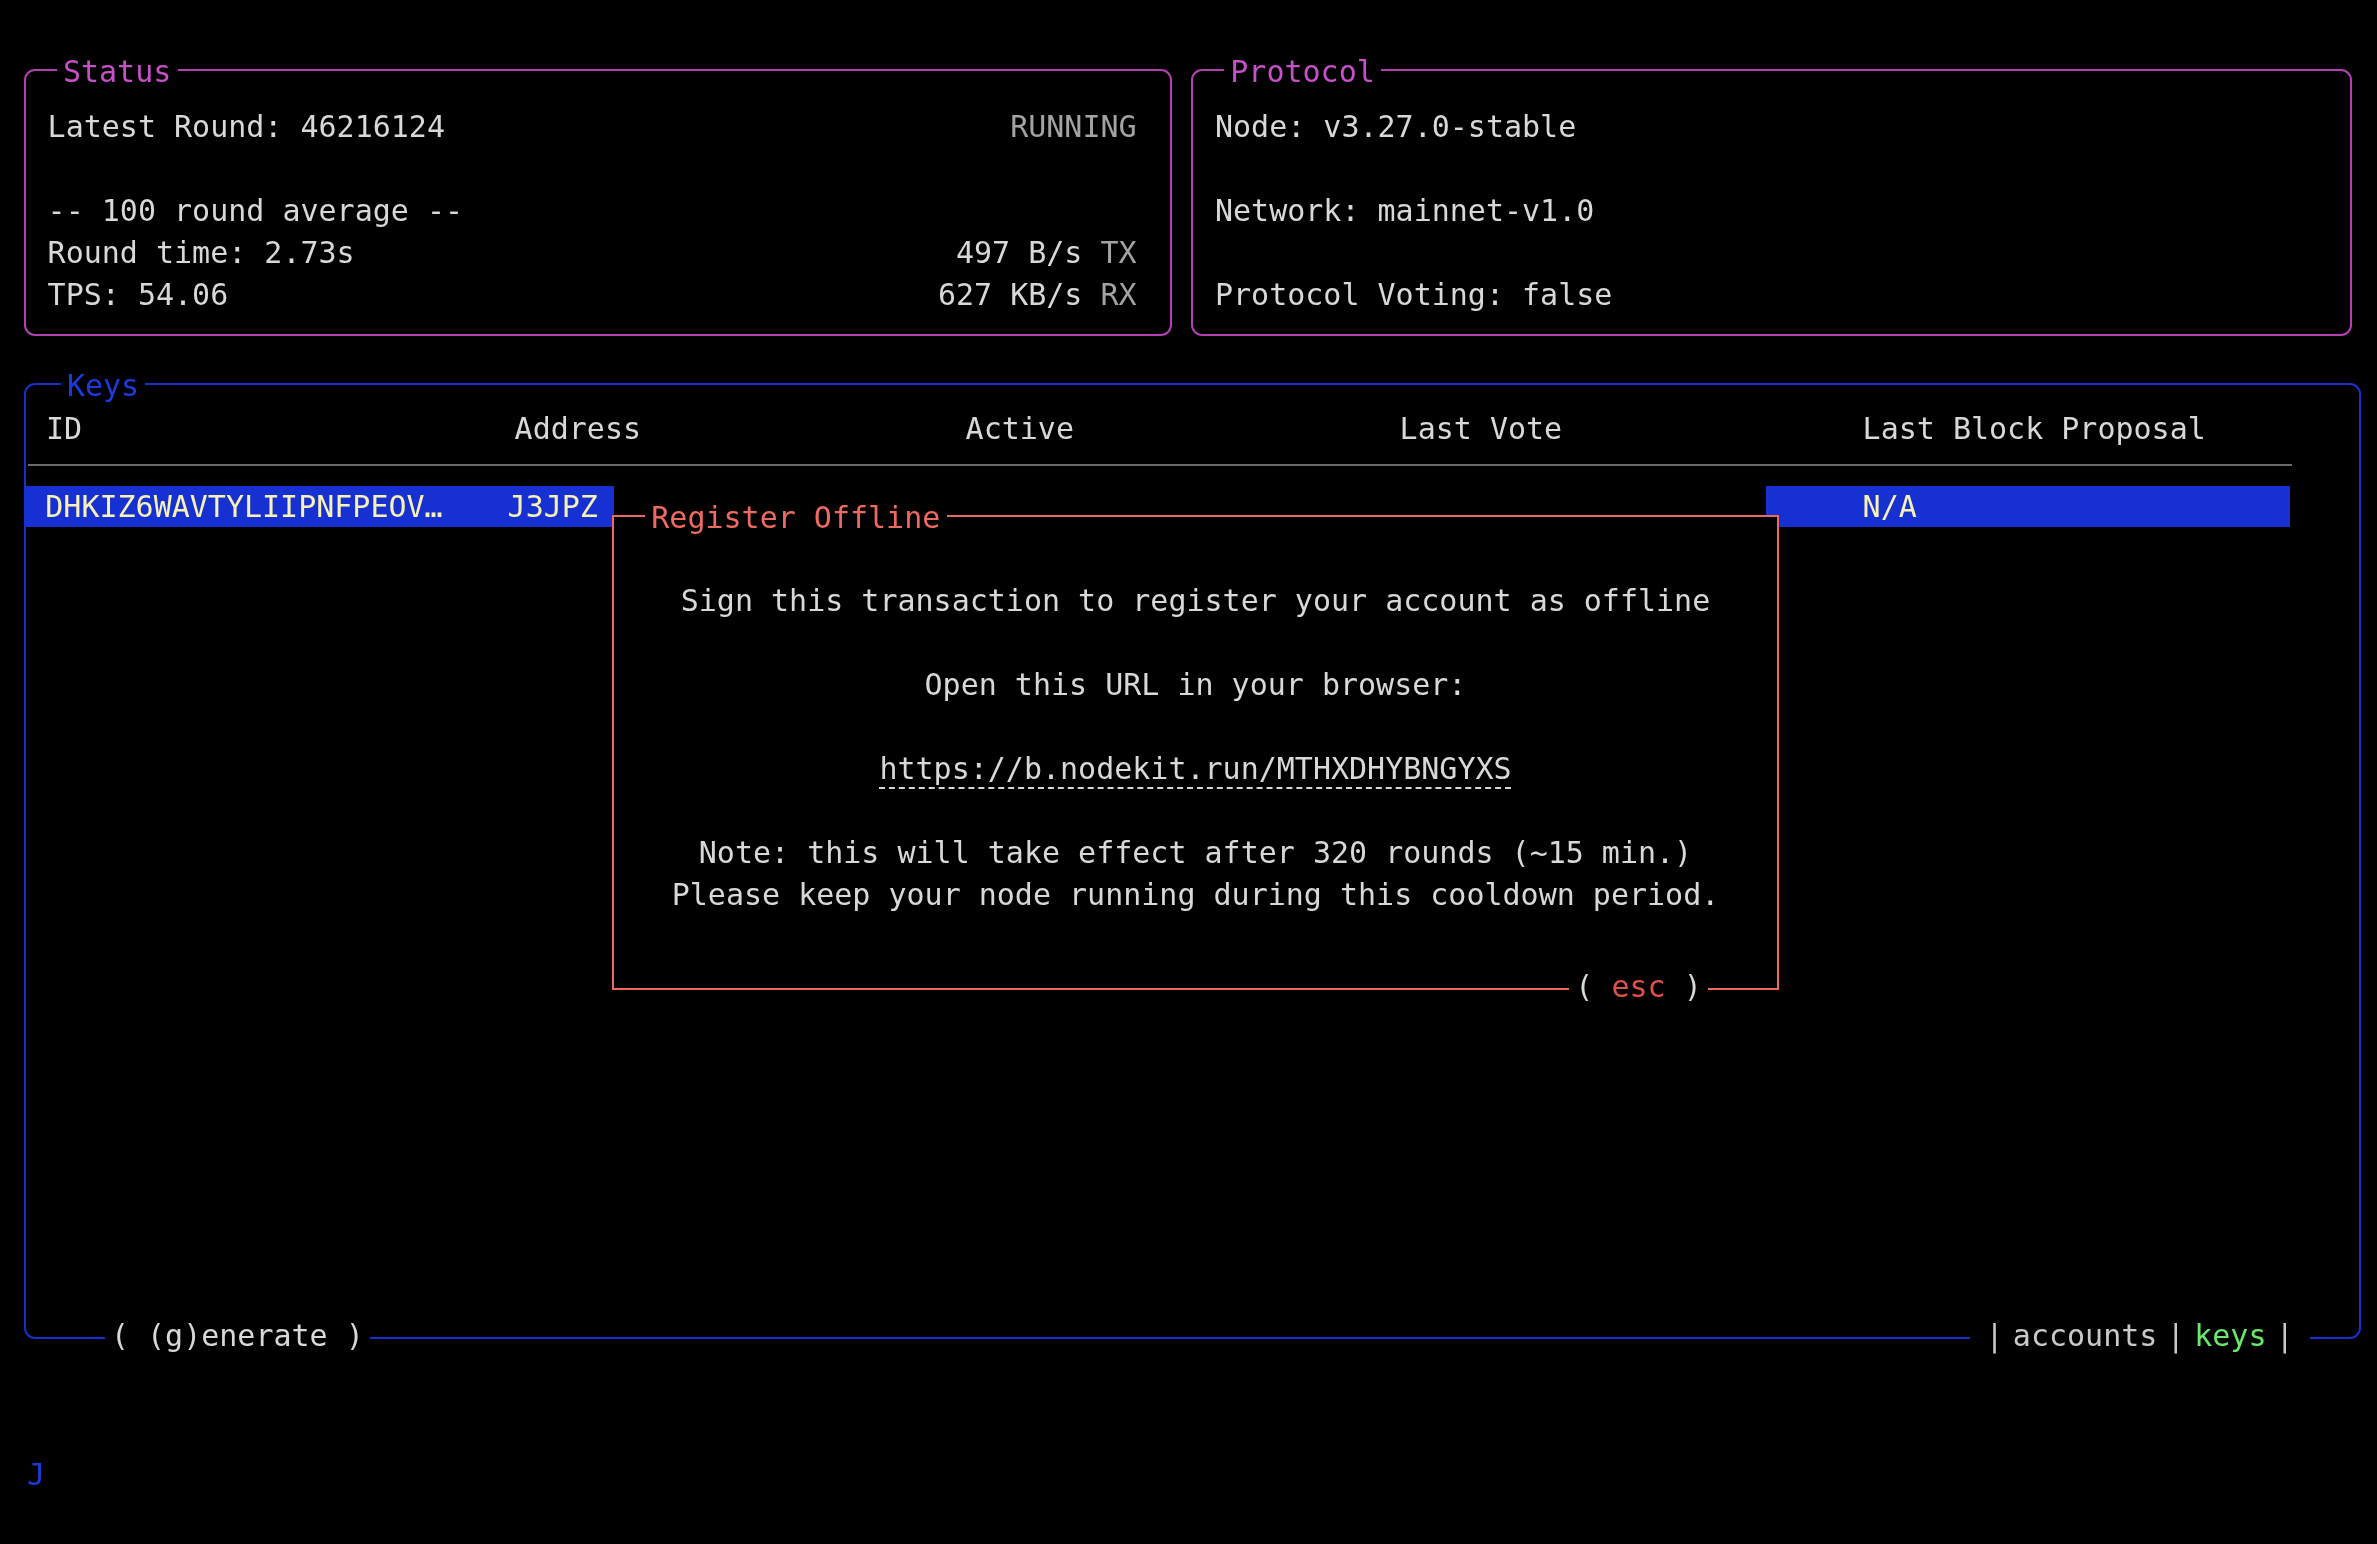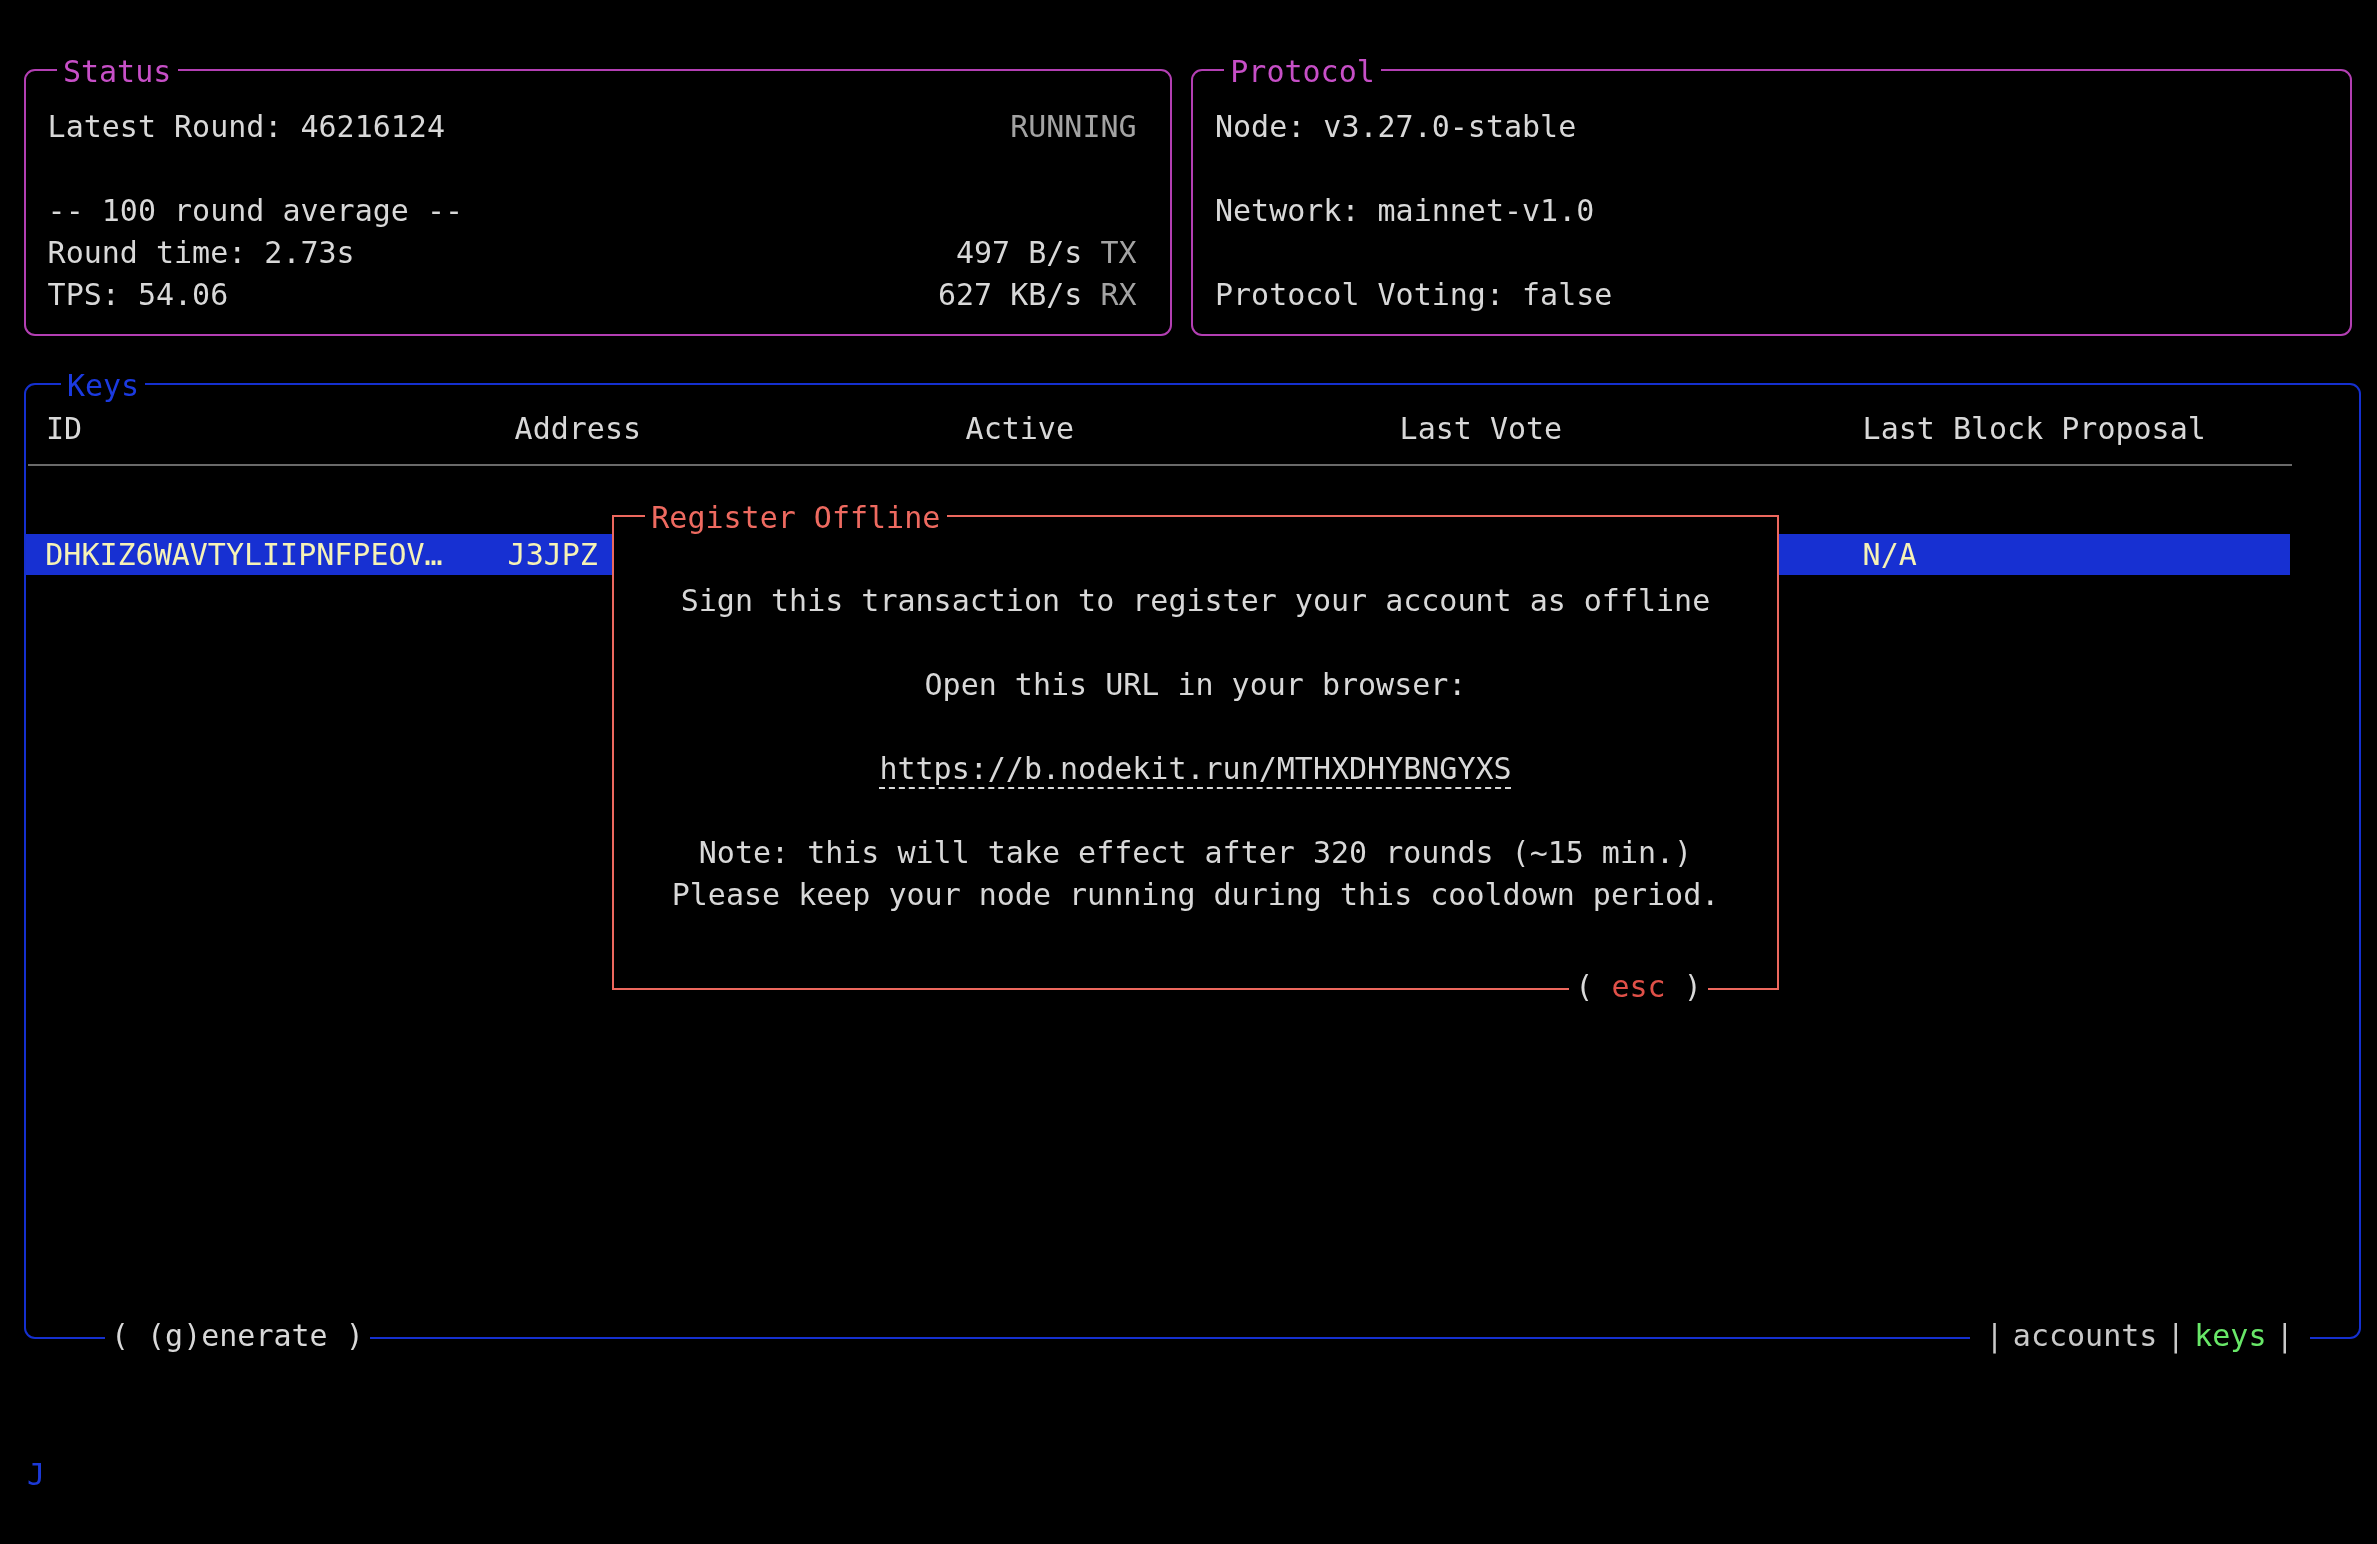--- a/index.html
+++ b/index.html
@@ -34,21 +34,21 @@
   .salmon-title{color:#ee6a60;}
   .status-body{padding:35px 33px 0 22px;}
   .proto-body{padding:35px 33px 0 22px;}
 
   
   #keys-panel{border-color:#1530cf;}
   .col-label{position:absolute;top:0;height:42px;line-height:42px;white-space:pre;}
   #keys-header{position:absolute;top:23px;left:0;width:100%;height:42px;}
   #keys-underline{position:absolute;top:79px;left:2.4px;width:2264px;height:2.4px;background:#6a6a6a;}
   .key-row{position:absolute;top:101px;left:0;width:100%;height:41px;}
-  .hl-seg{position:absolute;top:0;height:41px;background:#1730d2;margin-top:48px;}
+  .hl-seg{position:absolute;top:0;height:41px;background:#1730d2;}
   .hl-seg span{position:absolute;top:0;height:41px;line-height:41px;color:#f6f2b6;white-space:pre;}
   #seg-left{left:0;width:588px;}
   #seg-right{left:1740px;width:524px;}
 
   .border-label{
     position:absolute;
     height:42px;line-height:42px;
     background:#000;
     padding:0 6.3px;
     white-space:pre;

